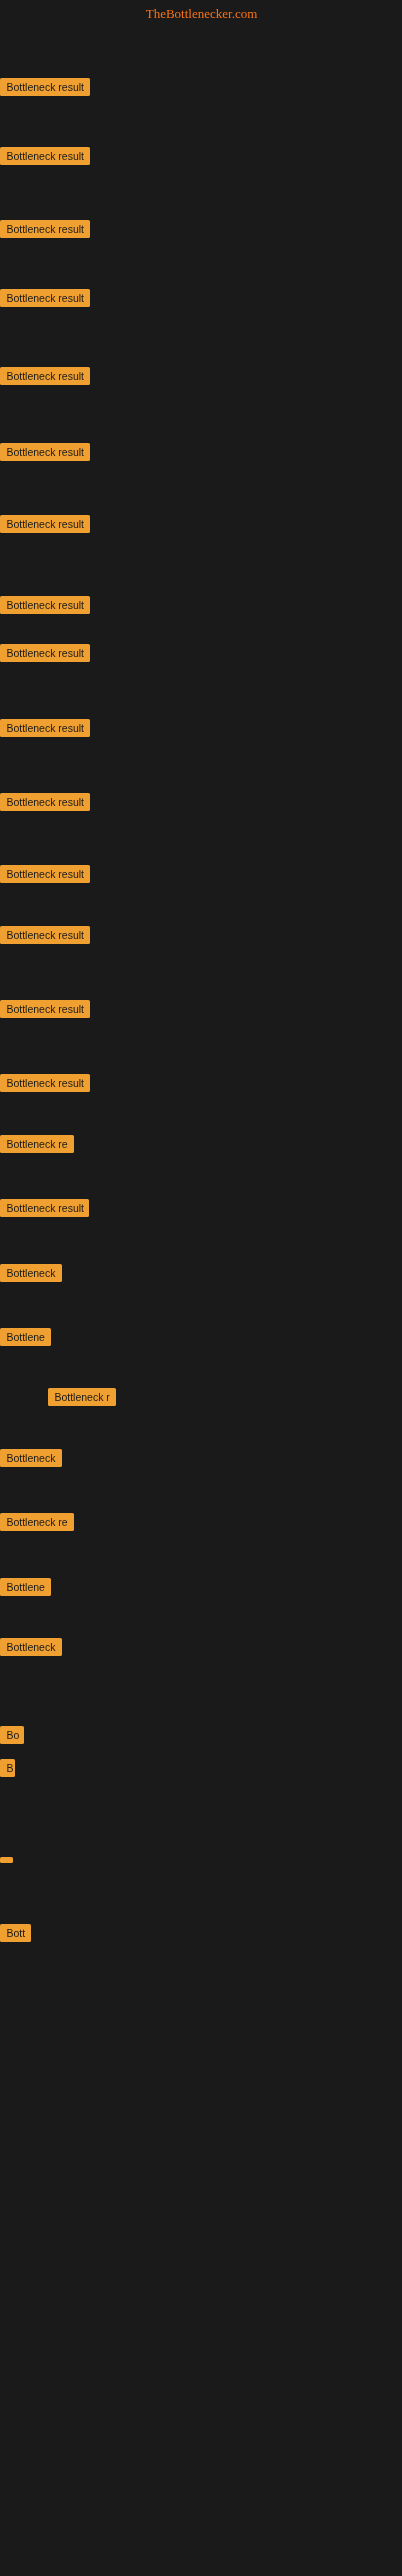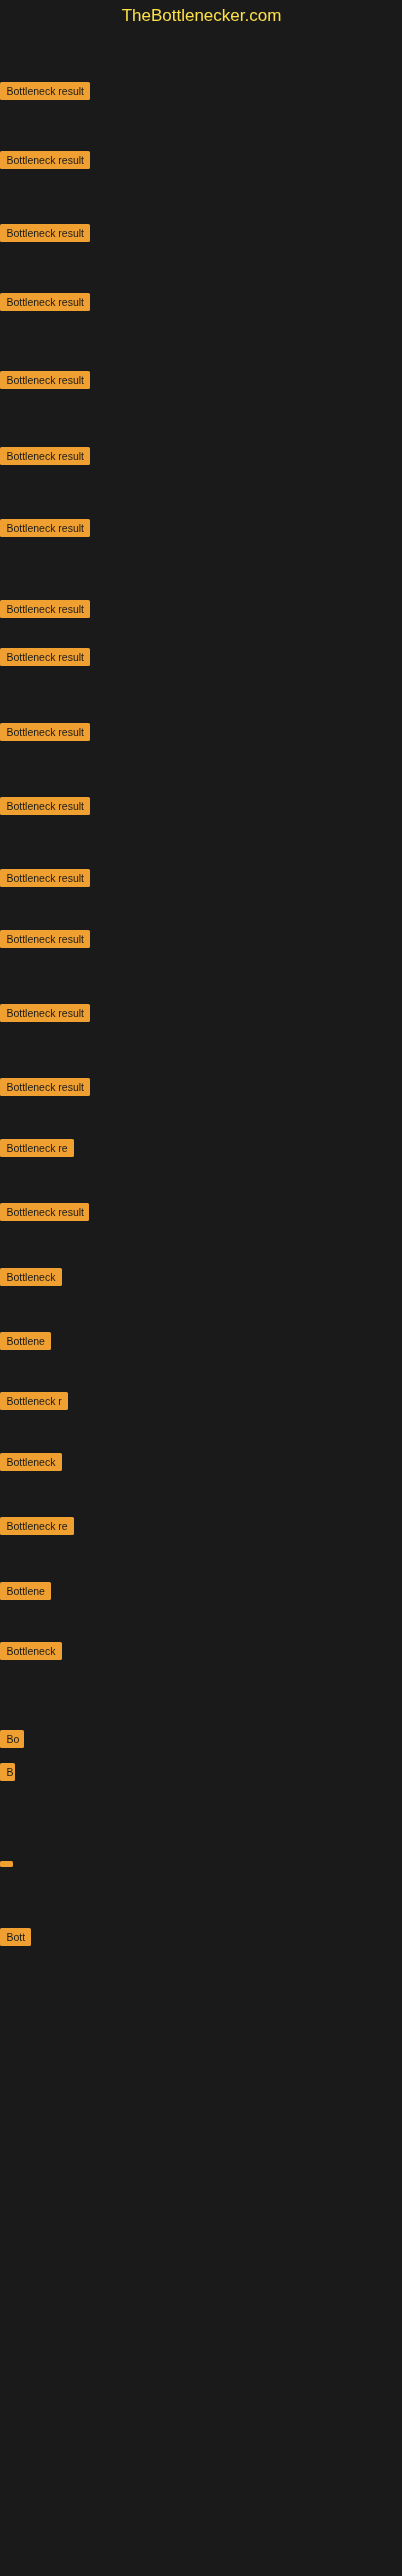--- a/index.html
+++ b/index.html
@@ -11,24 +11,25 @@
     body {
       width: 403px;
       min-height: 2576px;
       background-color: #1a1a1a;
       font-family: Arial, sans-serif;
       position: relative;
     }
 
     .site-title {
       text-align: center;
-      color: #fde047;
-      font-size: 17px;
+      color: #f97316;
+      font-size: 13px;
       padding: 6.4px 0 9.7px 0;
       font-weight: normal;
+      font-family: Liberation Serif, serif;
     }
 
     .bottleneck-item {
       position: absolute;
       left: 0;
     }
 
     .bottleneck-badge {
       background-color: #f0a030;
       color: #1a1a1a;
@@ -59,21 +60,21 @@
     <div class="bottleneck-item" style="top: 687px; left: 0px;"><span class="bottleneck-badge" style="max-width: 105px;">Bottleneck result</span></div>
     <div class="bottleneck-item" style="top: 761px; left: 0px;"><span class="bottleneck-badge" style="max-width: 105px;">Bottleneck result</span></div>
     <div class="bottleneck-item" style="top: 833px; left: 0px;"><span class="bottleneck-badge" style="max-width: 105px;">Bottleneck result</span></div>
     <div class="bottleneck-item" style="top: 894px; left: 0px;"><span class="bottleneck-badge" style="max-width: 105px;">Bottleneck result</span></div>
     <div class="bottleneck-item" style="top: 968px; left: 0px;"><span class="bottleneck-badge" style="max-width: 97px;">Bottleneck result</span></div>
     <div class="bottleneck-item" style="top: 1042px; left: 0px;"><span class="bottleneck-badge" style="max-width: 97px;">Bottleneck result</span></div>
     <div class="bottleneck-item" style="top: 1103px; left: 0px;"><span class="bottleneck-badge" style="max-width: 81px;">Bottleneck re</span></div>
     <div class="bottleneck-item" style="top: 1167px; left: 0px;"><span class="bottleneck-badge" style="max-width: 89px;">Bottleneck result</span></div>
     <div class="bottleneck-item" style="top: 1232px; left: 0px;"><span class="bottleneck-badge" style="max-width: 68px;">Bottleneck</span></div>
     <div class="bottleneck-item" style="top: 1296px; left: 0px;"><span class="bottleneck-badge" style="max-width: 60px;">Bottlene</span></div>
-    <div class="bottleneck-item" style="top: 1356px; left: 0px;"><span class="bottleneck-badge" style="max-width: 72px;">Bottleneck r</span></div>
+    <div class="bottleneck-item" style="top: 1356px; left: 0px;"><span class="bottleneck-badge" style="max-width: 72px; margin-left: 48px;">Bottleneck r</span></div>
     <div class="bottleneck-item" style="top: 1417px; left: 0px;"><span class="bottleneck-badge" style="max-width: 66px;">Bottleneck</span></div>
     <div class="bottleneck-item" style="top: 1481px; left: 0px;"><span class="bottleneck-badge" style="max-width: 78px;">Bottleneck re</span></div>
     <div class="bottleneck-item" style="top: 1546px; left: 0px;"><span class="bottleneck-badge" style="max-width: 58px;">Bottlene</span></div>
     <div class="bottleneck-item" style="top: 1606px; left: 0px;"><span class="bottleneck-badge" style="max-width: 66px;">Bottleneck</span></div>
     <div class="bottleneck-item" style="top: 1666px; left: 0px;"><span class="bottleneck-badge" style="max-width: 24px; margin-top: 28px;">Bo</span></div>
     <div class="bottleneck-item" style="top: 1727px; left: 0px;"><span class="bottleneck-badge" style="max-width: 14.5px;">B</span></div>
     <div class="bottleneck-item" style="top: 1819px; left: 0px;"><span class="bottleneck-badge" style="max-width: 8px;"></span></div>
     <div class="bottleneck-item" style="top: 1892px; left: 0px;"><span class="bottleneck-badge" style="max-width: 31px;">Bott</span></div>
   </div>
 

